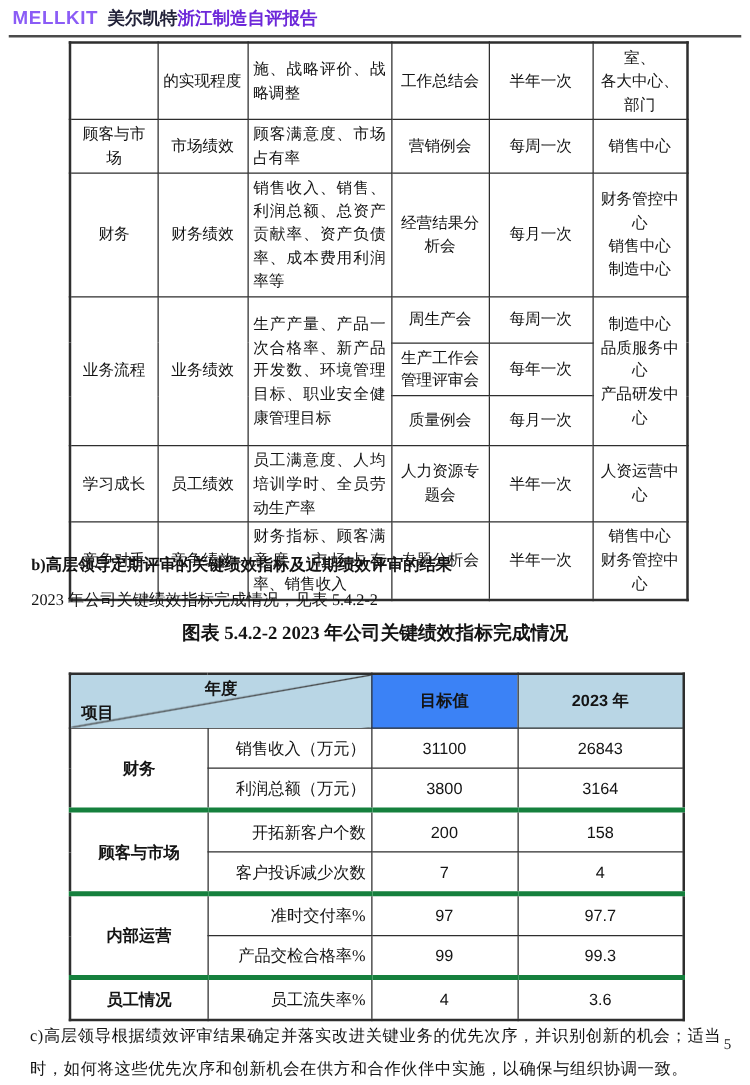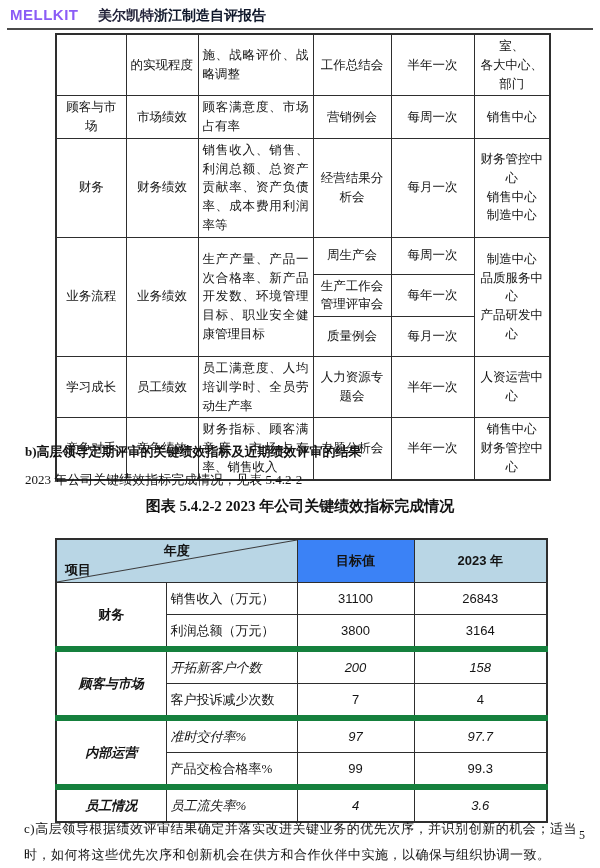--- a/index.html
+++ b/index.html
@@ -2,21 +2,21 @@
 <html><head>
 <meta charset="utf-8">
 <style>
   html,body{margin:0;padding:0;background:#ffffff;}
   .page{position:relative;width:600px;height:868px;background:#ffffff;overflow:hidden;
         font-family:"Liberation Serif","DejaVu Serif",serif;color:#141414;}
 
   
   .doc-header{position:absolute;top:6px;left:10px;font-size:14px;white-space:nowrap;}
   .brand{font-family:"Liberation Sans","DejaVu Sans",sans-serif;font-weight:bold;font-size:15px;color:#C00000;letter-spacing:.5px;}
-  .title-black{font-weight:bold;color:#23233a;margin-left:16px;text-align:center;}
+  .title-black{font-weight:bold;color:#23233a;margin-left:4px;text-align:center;}
   .title-red{font-weight:bold;color:#B22A20;}
   .header-rule{position:absolute;top:28px;left:7px;width:586px;border-top:2px solid #4a4a4a;}
 
   
   .t1{position:absolute;top:33px;left:55px;width:494px;border-collapse:collapse;table-layout:fixed;
       font-size:12.5px;line-height:1.5;}
   .t1 td{border:1px solid #2e2e2e;vertical-align:middle;padding:2px 4px;word-break:break-all;}
   .t1{border:2px solid #2e2e2e;}
   .c{text-align:center;}
   .j{text-align:justify;}
@@ -30,37 +30,37 @@
   
   .t2{position:absolute;top:522px;left:55px;width:491px;border-collapse:collapse;table-layout:fixed;
       font-size:13px;border:2px solid #2e2e2e;margin-top:16px;}
   .t2 td{border:1px solid #2e2e2e;vertical-align:middle;height:29px;padding:1px 4px;}
   .t2 .hdr{font-weight:bold;text-align:center;height:40px;}
   .t2 .hdr-num{font-family:"Liberation Sans","DejaVu Sans",sans-serif;}
   .corner{position:relative;padding:0;}
   .corner-top{position:absolute;top:2px;left:0;right:0;text-align:center;font-weight:bold;}
   .corner-bottom{position:absolute;bottom:3px;left:8px;font-weight:bold;text-align:center;}
   .gname{font-weight:bold;text-align:center;}
-  .ind{text-align:left;padding-left:10px;}
+  .ind{text-align:right;padding-left:10px;}
   .num{font-family:"Liberation Sans","DejaVu Sans",sans-serif;text-align:center;}
-  .grp td{border-top:6px solid #15803d;font-style:italic;}
+  .grp td{border-top:4px solid #15803d;}
 
   
   .c-para{position:absolute;top:781px;left:24px;width:553px;font-weight:normal;font-size:13px;
           line-height:26px;text-align:justify;letter-spacing:.5px;margin-top:35px;}
   .page-num{position:absolute;top:828px;left:579px;font-size:12px;}
 </style>
 </head>
 <body>
 
 <div class="page">
 
   <div class="doc-header">
     <span class="brand" style="color: #8b5cf6;">MELLKIT</span>
-    <span class="title-black">美尔凯特</span><span class="title-red" style="color: #0f172a;">浙江制造自评报告</span>
+    <span class="title-black">美尔凯特</span><span class="title-red" style="color: #6d28d9;">浙江制造自评报告</span>
   </div>
   <div class="header-rule"></div>
 
   <table class="t1">
     <colgroup>
       <col style="width:70px">
         <col style="width:72px">
         <col style="width:115px">
       <col style="width:78px">
         <col style="width:83px">

